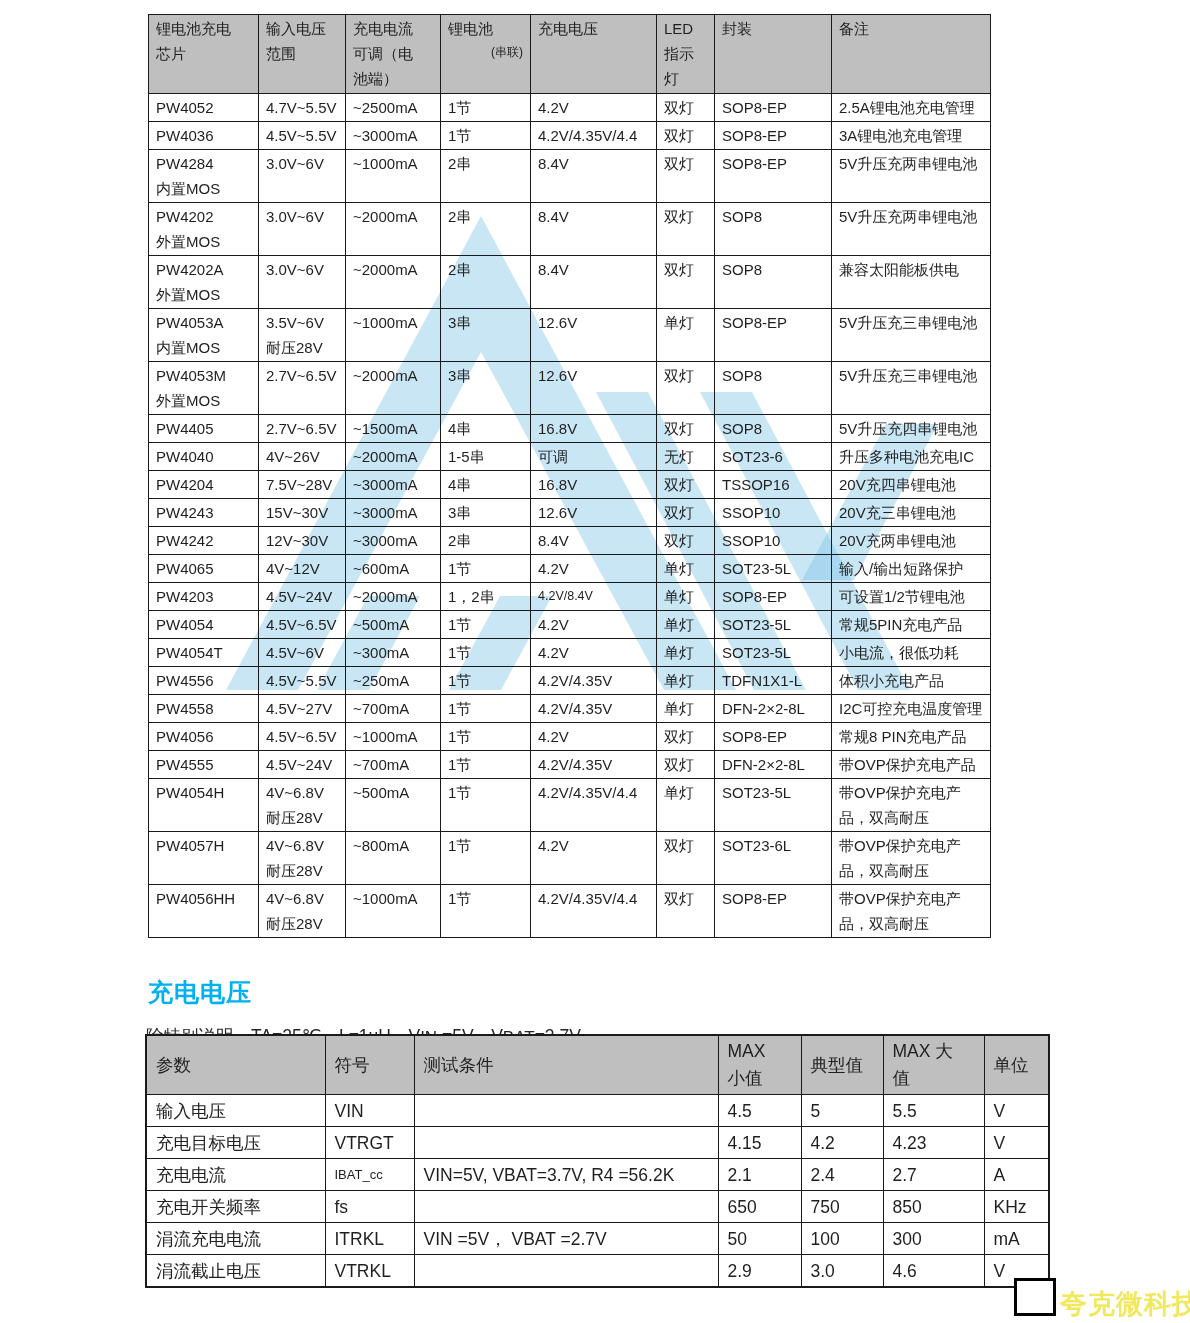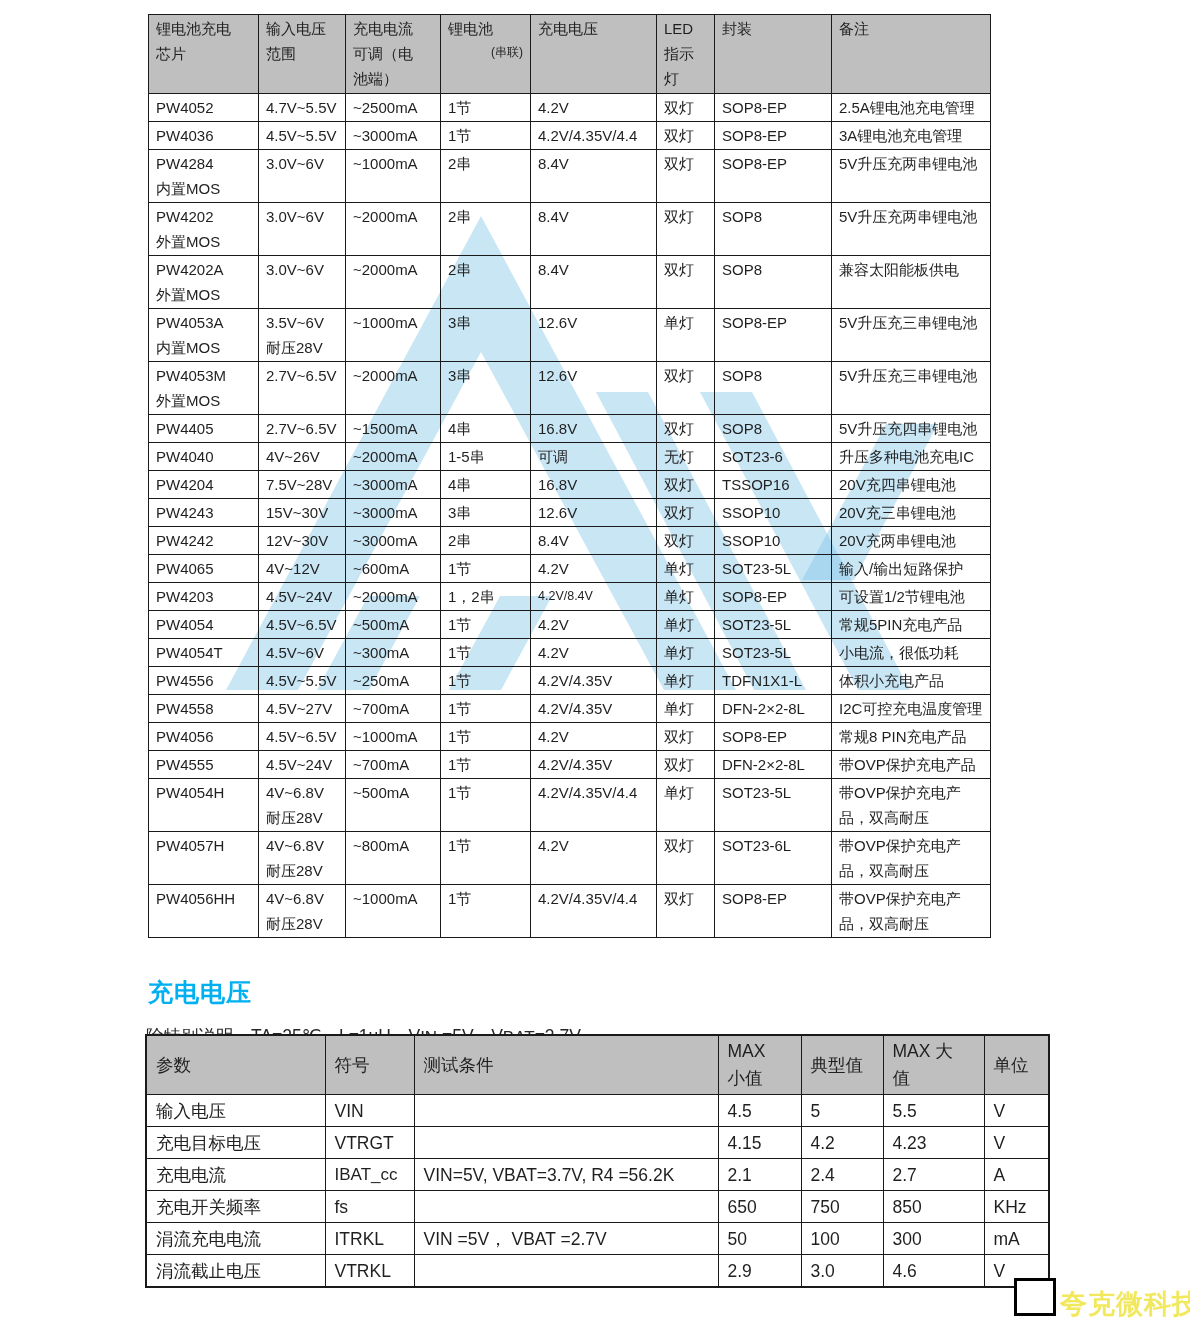--- a/index.html
+++ b/index.html
@@ -53,21 +53,21 @@
     border:1px solid #1a1a1a;
     padding:0 9px;
     text-align:left;
     font-size:17.5px;
     font-weight:normal;
     white-space:pre-line;
     overflow:hidden;
   }
   #elecTable th{background:#bfbfbf;height:58px;vertical-align:middle;line-height:27px;}
   #elecTable td{height:31px;vertical-align:middle;line-height:20px;}
-  #elecTable td.small{font-size:17px;}
+  #elecTable td.small{font-size:13px;}
   
   .corner-box{
     position:absolute;left:1014px;top:1278px;z-index:3;
     width:42px;height:38px;background:#ffffff;border:3px solid #000000;
     box-sizing:border-box;
   }
   .brand-text{
     position:absolute;left:1060px;top:1286px;z-index:3;
     font-size:27px;font-weight:bold;letter-spacing:1px;
   }

